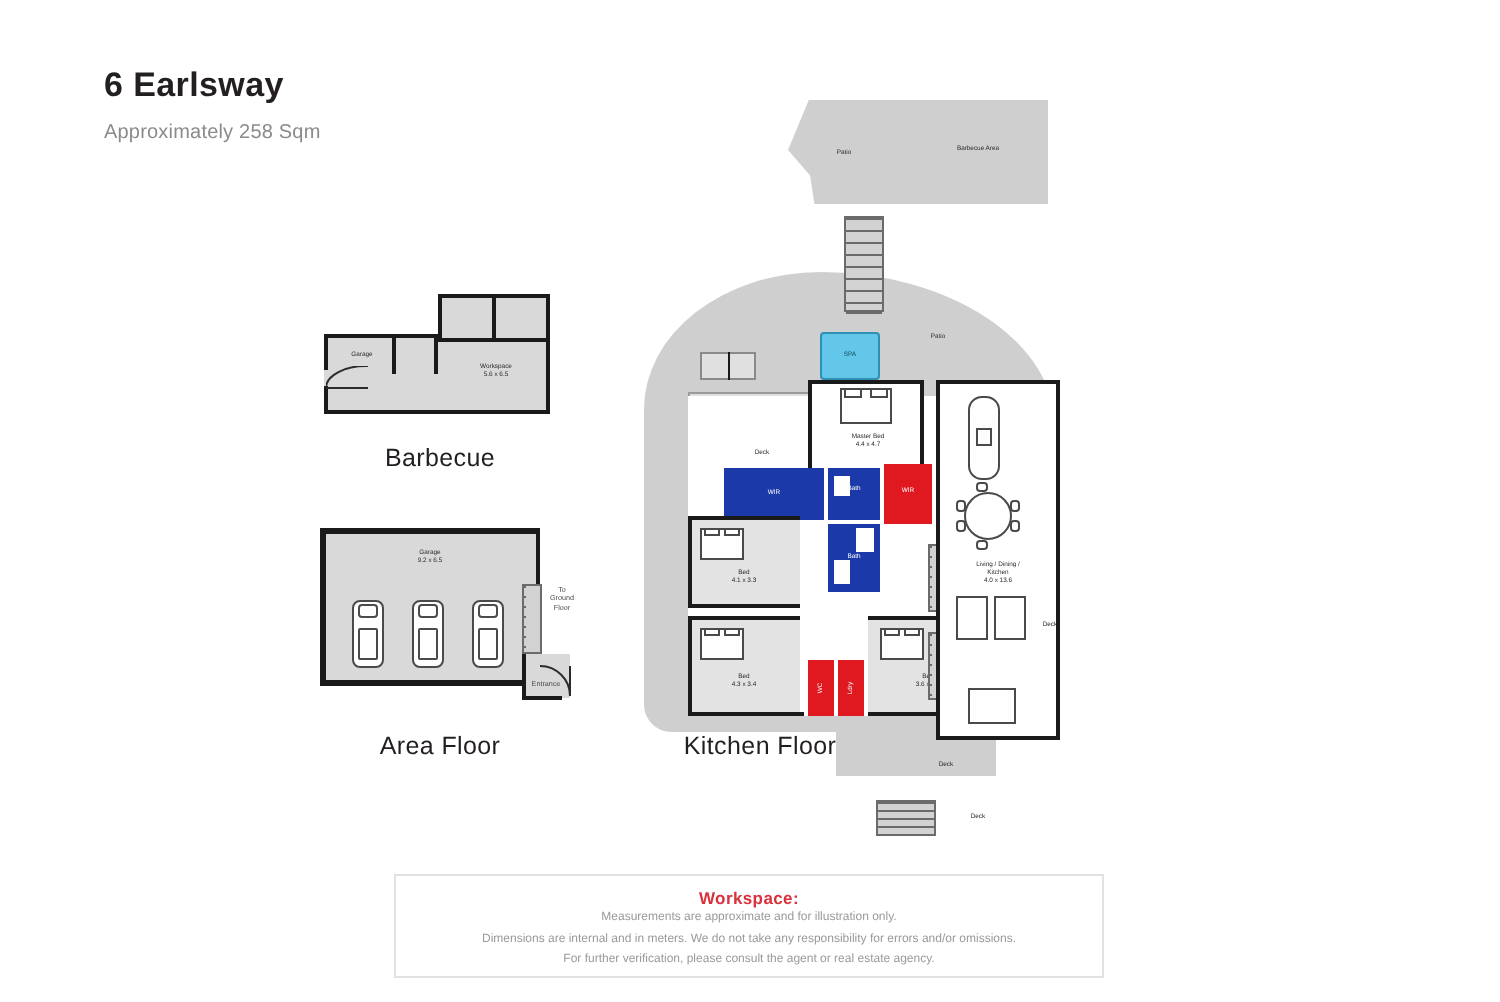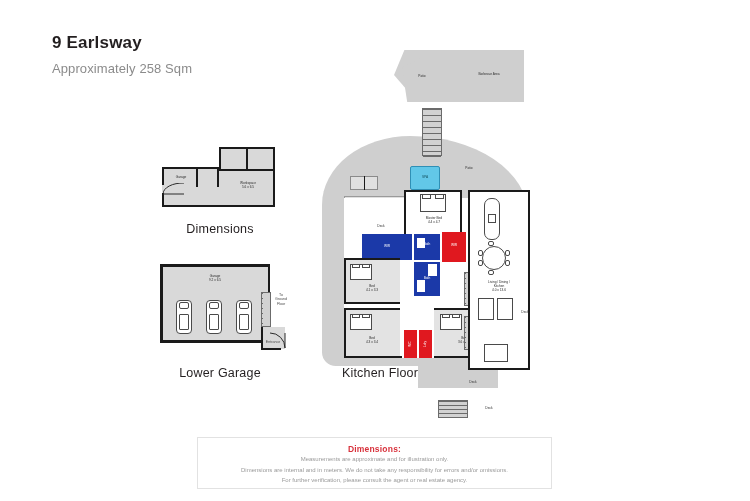--- a/index.html
+++ b/index.html
@@ -13,21 +13,21 @@
   }
   .page{position:absolute;inset:0;}
 
   
   .title{
     position:absolute;left:52px;top:33px;
     font-size:17px;font-weight:600;letter-spacing:.2px;color:#231f20;
   }
   .subtitle{
     position:absolute;left:52px;top:61px;
-    font-size:13px;color:#8b8b8b;letter-spacing:.1px;
+    font-size:10px;color:#8b8b8b;letter-spacing:.1px;
   }
 
   
   .logo{position:absolute;left:568px;top:18px;width:150px;height:50px;}
   .logo svg{display:block;}
 
   
   .plan{position:absolute;}
   .wall{position:absolute;background:#1a1a1a;}
   .room{position:absolute;background:#d9d9d9;}
@@ -63,21 +63,21 @@
   .disc-head{
     margin-top:6px;font-size:8.5px;font-weight:bold;color:#d8323c;letter-spacing:.2px;
   }
   .disc-line{font-size:6px;color:#9a9a9a;line-height:1.75;}
 </style>
 </head>
 <body>
 
 <div class="page">
 
-  <div class="title">9 Earlsway</div>
+  <div class="title">6 Earlsway</div>
   <div class="subtitle">Approximately 258 Sqm</div>
 
 
   <div class="plan" style="left:160px;top:145px;width:120px;height:70px;">
 
     <div class="room" style="left:2px;top:22px;width:113px;height:40px;"></div>
     <div class="room" style="left:59px;top:2px;width:56px;height:22px;"></div>
 
     <div class="wall" style="left:2px;top:22px;width:57px;height:2px;"></div>
     <div class="wall" style="left:59px;top:2px;width:56px;height:2px;"></div>
@@ -94,21 +94,21 @@
 
     <svg style="position:absolute;left:3px;top:38px;width:22px;height:12px;">
       <path d="M0 11 A20 11 0 0 1 21 0" fill="none" stroke="#2b2b2b" stroke-width="1"></path>
       <line x1="0" y1="11" x2="21" y2="11" stroke="#2b2b2b" stroke-width="1"></line>
     </svg>
 
     <div class="lbl" style="left:8px;top:30px;width:26px;">Garage</div>
     <div class="lbl" style="left:72px;top:36px;width:32px;">Workspace
 5.6 x 6.5</div>
   </div>
-  <div class="plan-title" style="left:160px;top:222px;width:120px;">Dimensions</div>
+  <div class="plan-title" style="left:160px;top:222px;width:120px;">Barbecue</div>
 
   <div class="plan" style="left:158px;top:262px;width:135px;height:95px;">
 
     <div class="room" style="left:2px;top:2px;width:108px;height:78px;"></div>
 
     <div class="wall" style="left:2px;top:2px;width:110px;height:2.5px;"></div>
     <div class="wall" style="left:2px;top:2px;width:2.5px;height:78px;"></div>
     <div class="wall" style="left:2px;top:78px;width:108px;height:2.5px;"></div>
     <div class="wall" style="left:109.5px;top:2px;width:2.5px;height:78px;"></div>
 
@@ -142,21 +142,21 @@
       <line x1="15" y1="16" x2="15" y2="1" stroke="#2b2b2b" stroke-width="1"></line>
     </svg>
 
     <div class="lbl" style="left:40px;top:12px;width:34px;">Garage
 9.2 x 6.5</div>
     <div class="lbl lbl-o" style="left:113px;top:31px;width:20px;">To
 Ground
 Floor</div>
     <div class="lbl lbl-o" style="left:104px;top:78px;width:22px;">Entrance</div>
   </div>
-  <div class="plan-title" style="left:155px;top:366px;width:130px;">Lower Garage</div>
+  <div class="plan-title" style="left:155px;top:366px;width:130px;">Area Floor</div>
 
   <div class="plan" style="left:318px;top:48px;width:220px;height:320px;">
 
     <div class="grey-mid" style="left:76px;top:2px;width:130px;height:52px;clip-path:polygon(8% 0,100% 0,100% 100%,18% 100%,0 48%);"></div>
     <div class="grey-mid" style="left:84px;top:10px;width:52px;height:44px;clip-path:polygon(0 22%,35% 0,100% 0,100% 100%,10% 100%);"></div>
 
     <div class="grey-mid" style="left:4px;top:88px;width:206px;height:230px;
         border-top-left-radius:90px 70px;border-top-right-radius:120px 80px;
         border-bottom-right-radius:20px;border-bottom-left-radius:14px;"></div>
     <div class="grey-mid" style="left:100px;top:300px;width:80px;height:40px;"></div>
@@ -302,19 +302,19 @@
       <i style="top:0;"></i>
         <i style="top:4px;"></i>
         <i style="top:8px;"></i>
         <i style="top:12px;"></i>
         <i style="top:16px;"></i>
     </div>
   </div>
   <div class="plan-title" style="left:310px;top:366px;width:140px;">Kitchen Floor</div>
 
   <div class="disclaimer">
-    <div class="disc-head">Dimensions:</div>
+    <div class="disc-head">Workspace:</div>
     <div class="disc-line">Measurements are approximate and for illustration only.</div>
     <div class="disc-line">Dimensions are internal and in meters. We do not take any responsibility for errors and/or omissions.</div>
     <div class="disc-line">For further verification, please consult the agent or real estate agency.</div>
   </div>
 
 </div>
 
 </body></html>

